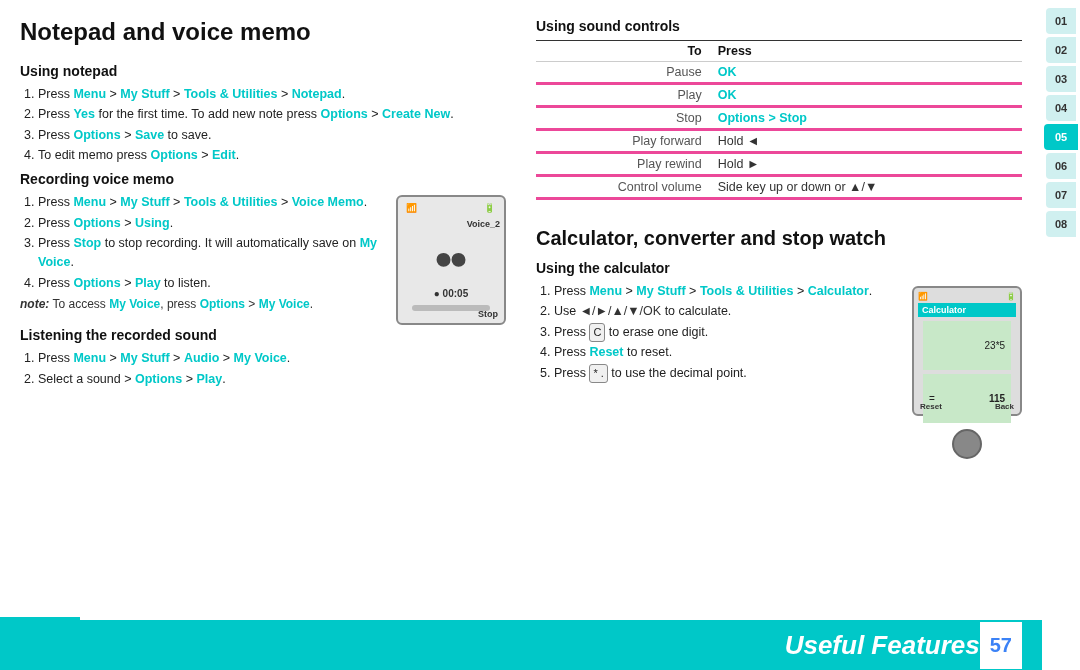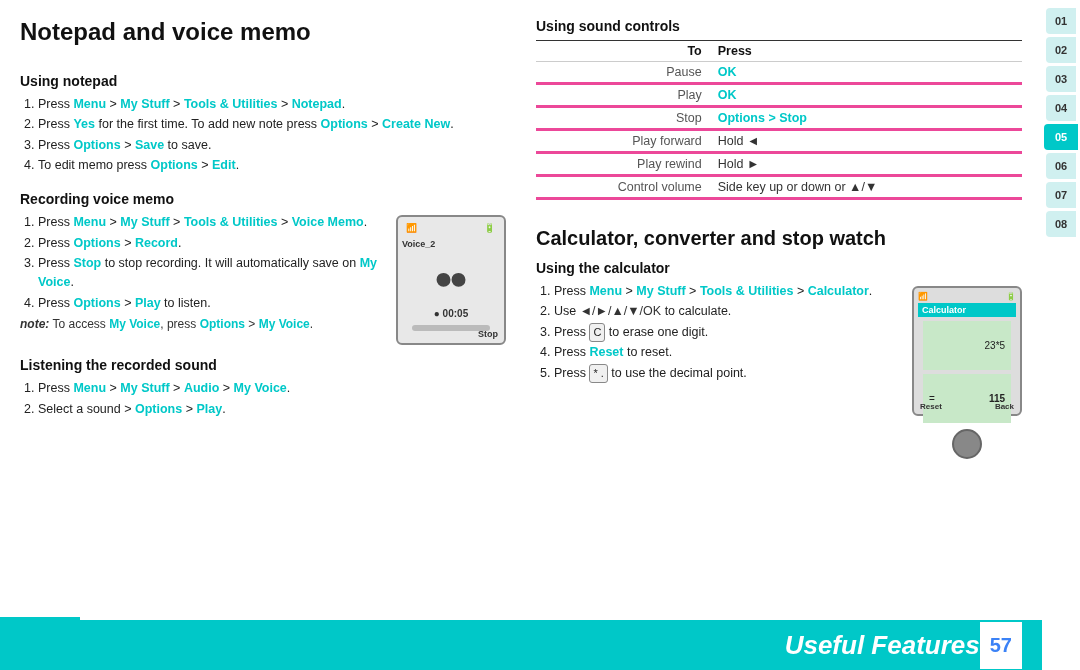--- a/index.html
+++ b/index.html
@@ -91,21 +91,21 @@
 
     .section-sub-title {
       font-size: 14px;
       font-weight: bold;
       color: #111;
       margin-bottom: 6px;
       margin-top: 14px;
     }
 
     .section-sub-title:first-of-type {
-      margin-top: 12px;
+      margin-top: 2px;
     }
 
     .instruction-list {
       list-style: none;
       padding: 0;
       margin: 0 0 4px 0;
     }
 
     .instruction-list li {
       font-size: 12.5px;
@@ -160,21 +160,21 @@
       font-size: 9px;
       color: #333;
       margin-bottom: 4px;
       padding: 2px 4px;
     }
 
     .phone-title {
       font-size: 9px;
       font-weight: bold;
       color: #333;
-      text-align: left;
+      text-align: right;
       width: 100%;
       margin-bottom: 4px;
     }
 
     .phone-icon-area {
       width: 60px;
       height: 45px;
       display: flex;
       align-items: center;
       justify-content: center;
@@ -401,21 +401,21 @@
           <li>To edit memo press <span class="bold-cyan">Options</span> &gt; <span class="bold-cyan">Edit</span>.</li>
         </ol>
       </div>
 
       <div>
         <div class="section-sub-title">Recording voice memo</div>
         <div class="voice-memo-section">
           <div class="voice-memo-instructions">
             <ol class="instruction-list" style="list-style:decimal; padding-left:18px;">
               <li>Press <span class="bold-cyan">Menu</span> &gt; <span class="bold-cyan">My Stuff</span> &gt; <span class="bold-cyan">Tools &amp; Utilities</span> &gt; <span class="bold-cyan">Voice Memo</span>.</li>
-              <li>Press <span class="bold-cyan">Options</span> &gt; <span class="bold-cyan">Record</span>.</li>
+              <li>Press <span class="bold-cyan">Options</span> &gt; <span class="bold-cyan">Using</span>.</li>
               <li>Press <span class="bold-cyan">Stop</span> to stop recording. It will automatically save on <span class="bold-cyan">My Voice</span>.</li>
               <li>Press <span class="bold-cyan">Options</span> &gt; <span class="bold-cyan">Play</span> to listen.</li>
             </ol>
             <div class="note-text"><strong>note:</strong> To access <span class="bold-cyan">My Voice</span>, press <span class="bold-cyan">Options</span> &gt; <span class="bold-cyan">My Voice</span>.</div>
           </div>
 
           <div class="phone-screen">
             <div class="phone-top-bar">
               <span>📶</span>
               <span>🔋</span>

